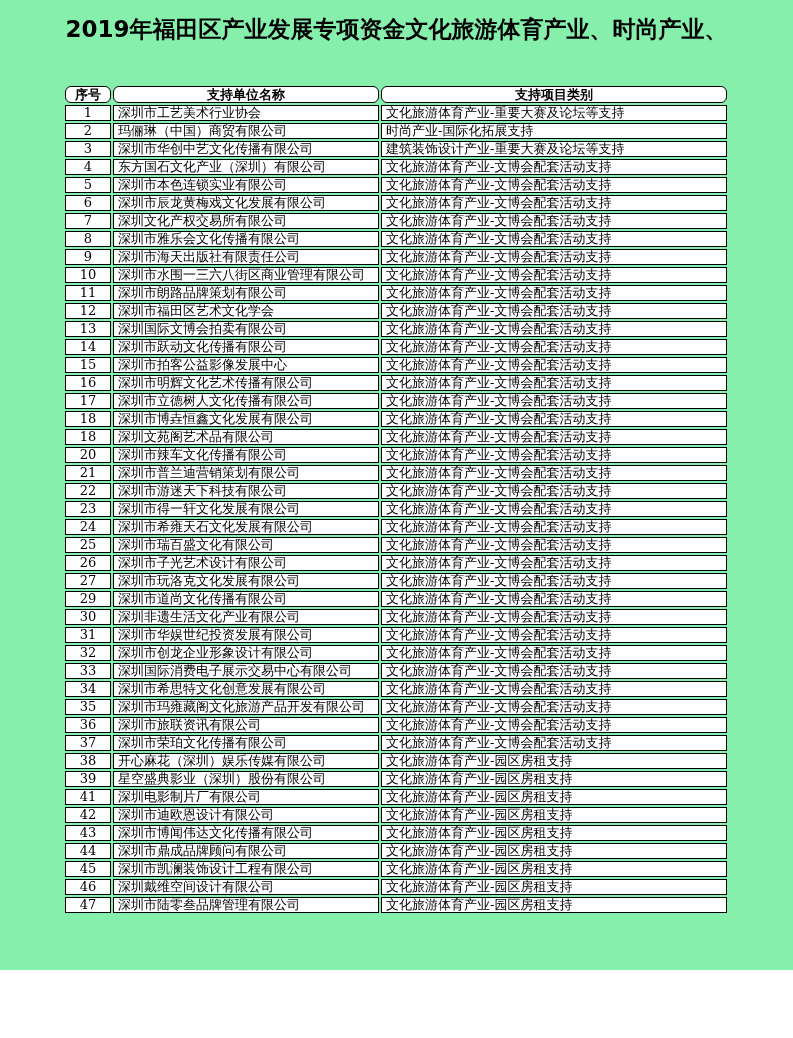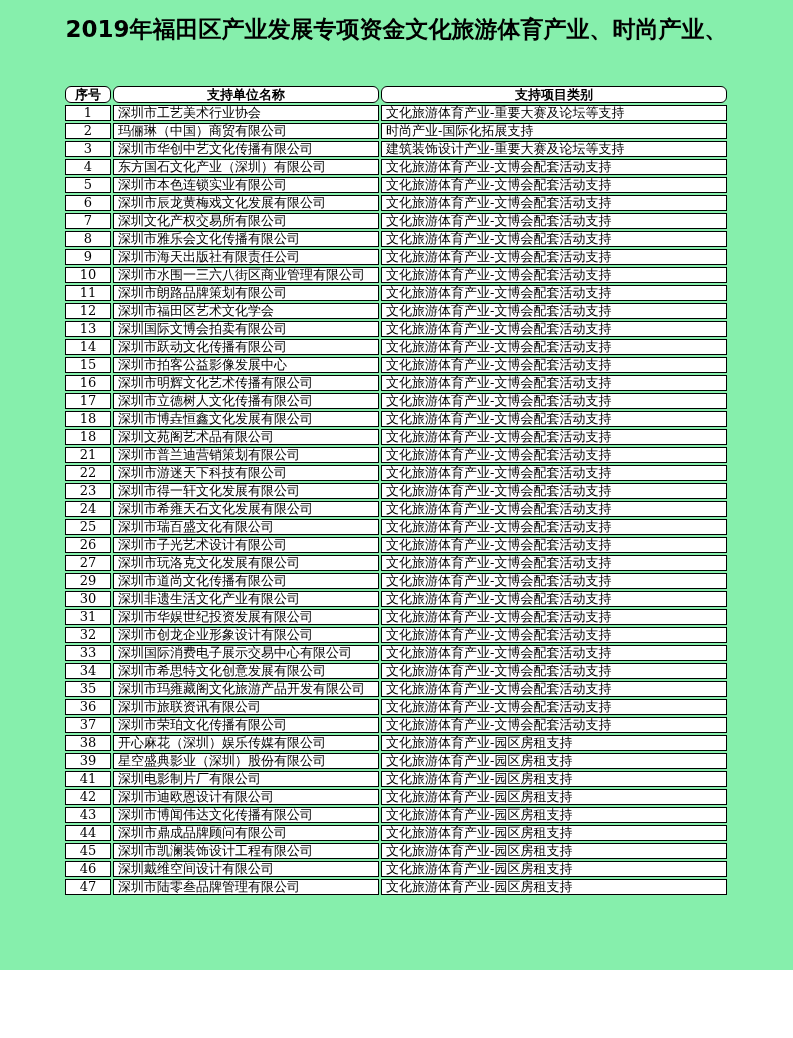--- a/index.html
+++ b/index.html
@@ -173,20 +173,25 @@
           <td class="col-no">18</td>
           <td class="col-name">深圳市博垚恒鑫文化发展有限公司</td>
           <td class="col-category">文化旅游体育产业-文博会配套活动支持</td>
         </tr>
         <tr>
           <td class="col-no">18</td>
           <td class="col-name">深圳文苑阁艺术品有限公司</td>
           <td class="col-category">文化旅游体育产业-文博会配套活动支持</td>
         </tr>
         <tr>
+          <td class="col-no">20</td>
+          <td class="col-name">深圳市辣车文化传播有限公司</td>
+          <td class="col-category">文化旅游体育产业-文博会配套活动支持</td>
+        </tr>
+        <tr>
           <td class="col-no">21</td>
           <td class="col-name">深圳市普兰迪营销策划有限公司</td>
           <td class="col-category">文化旅游体育产业-文博会配套活动支持</td>
         </tr>
         <tr>
           <td class="col-no">22</td>
           <td class="col-name">深圳市游迷天下科技有限公司</td>
           <td class="col-category">文化旅游体育产业-文博会配套活动支持</td>
         </tr>
         <tr>

